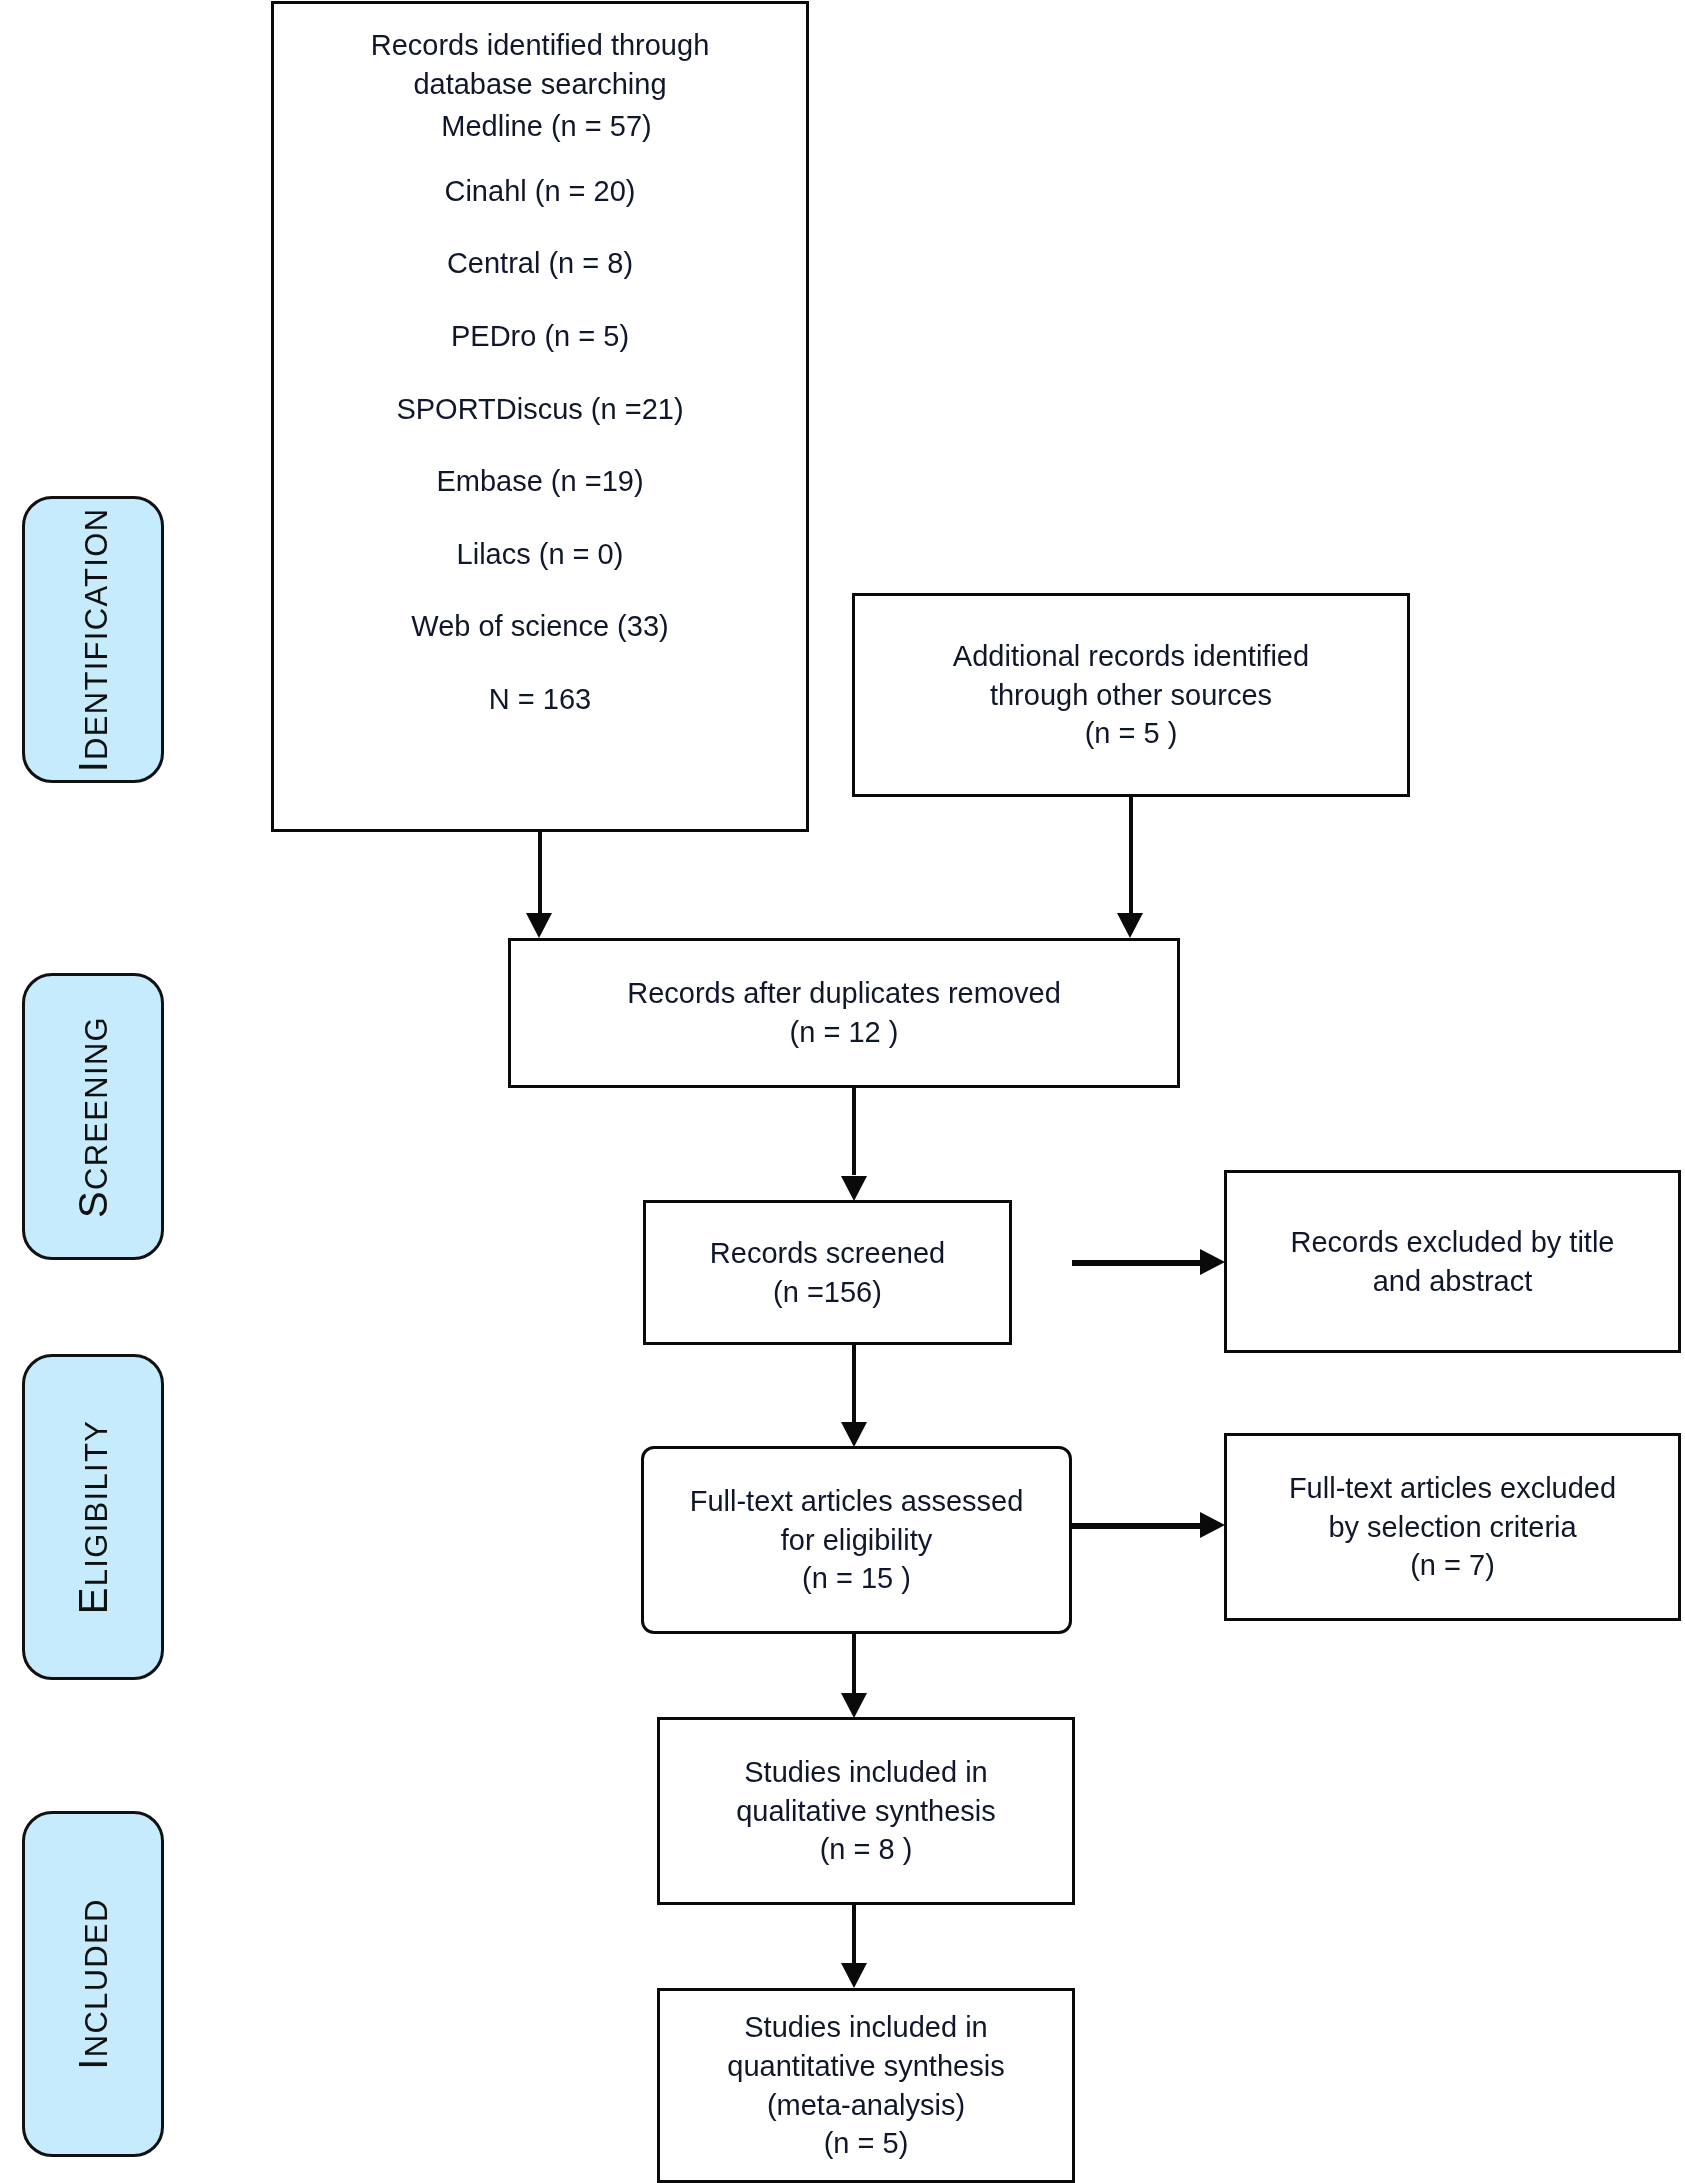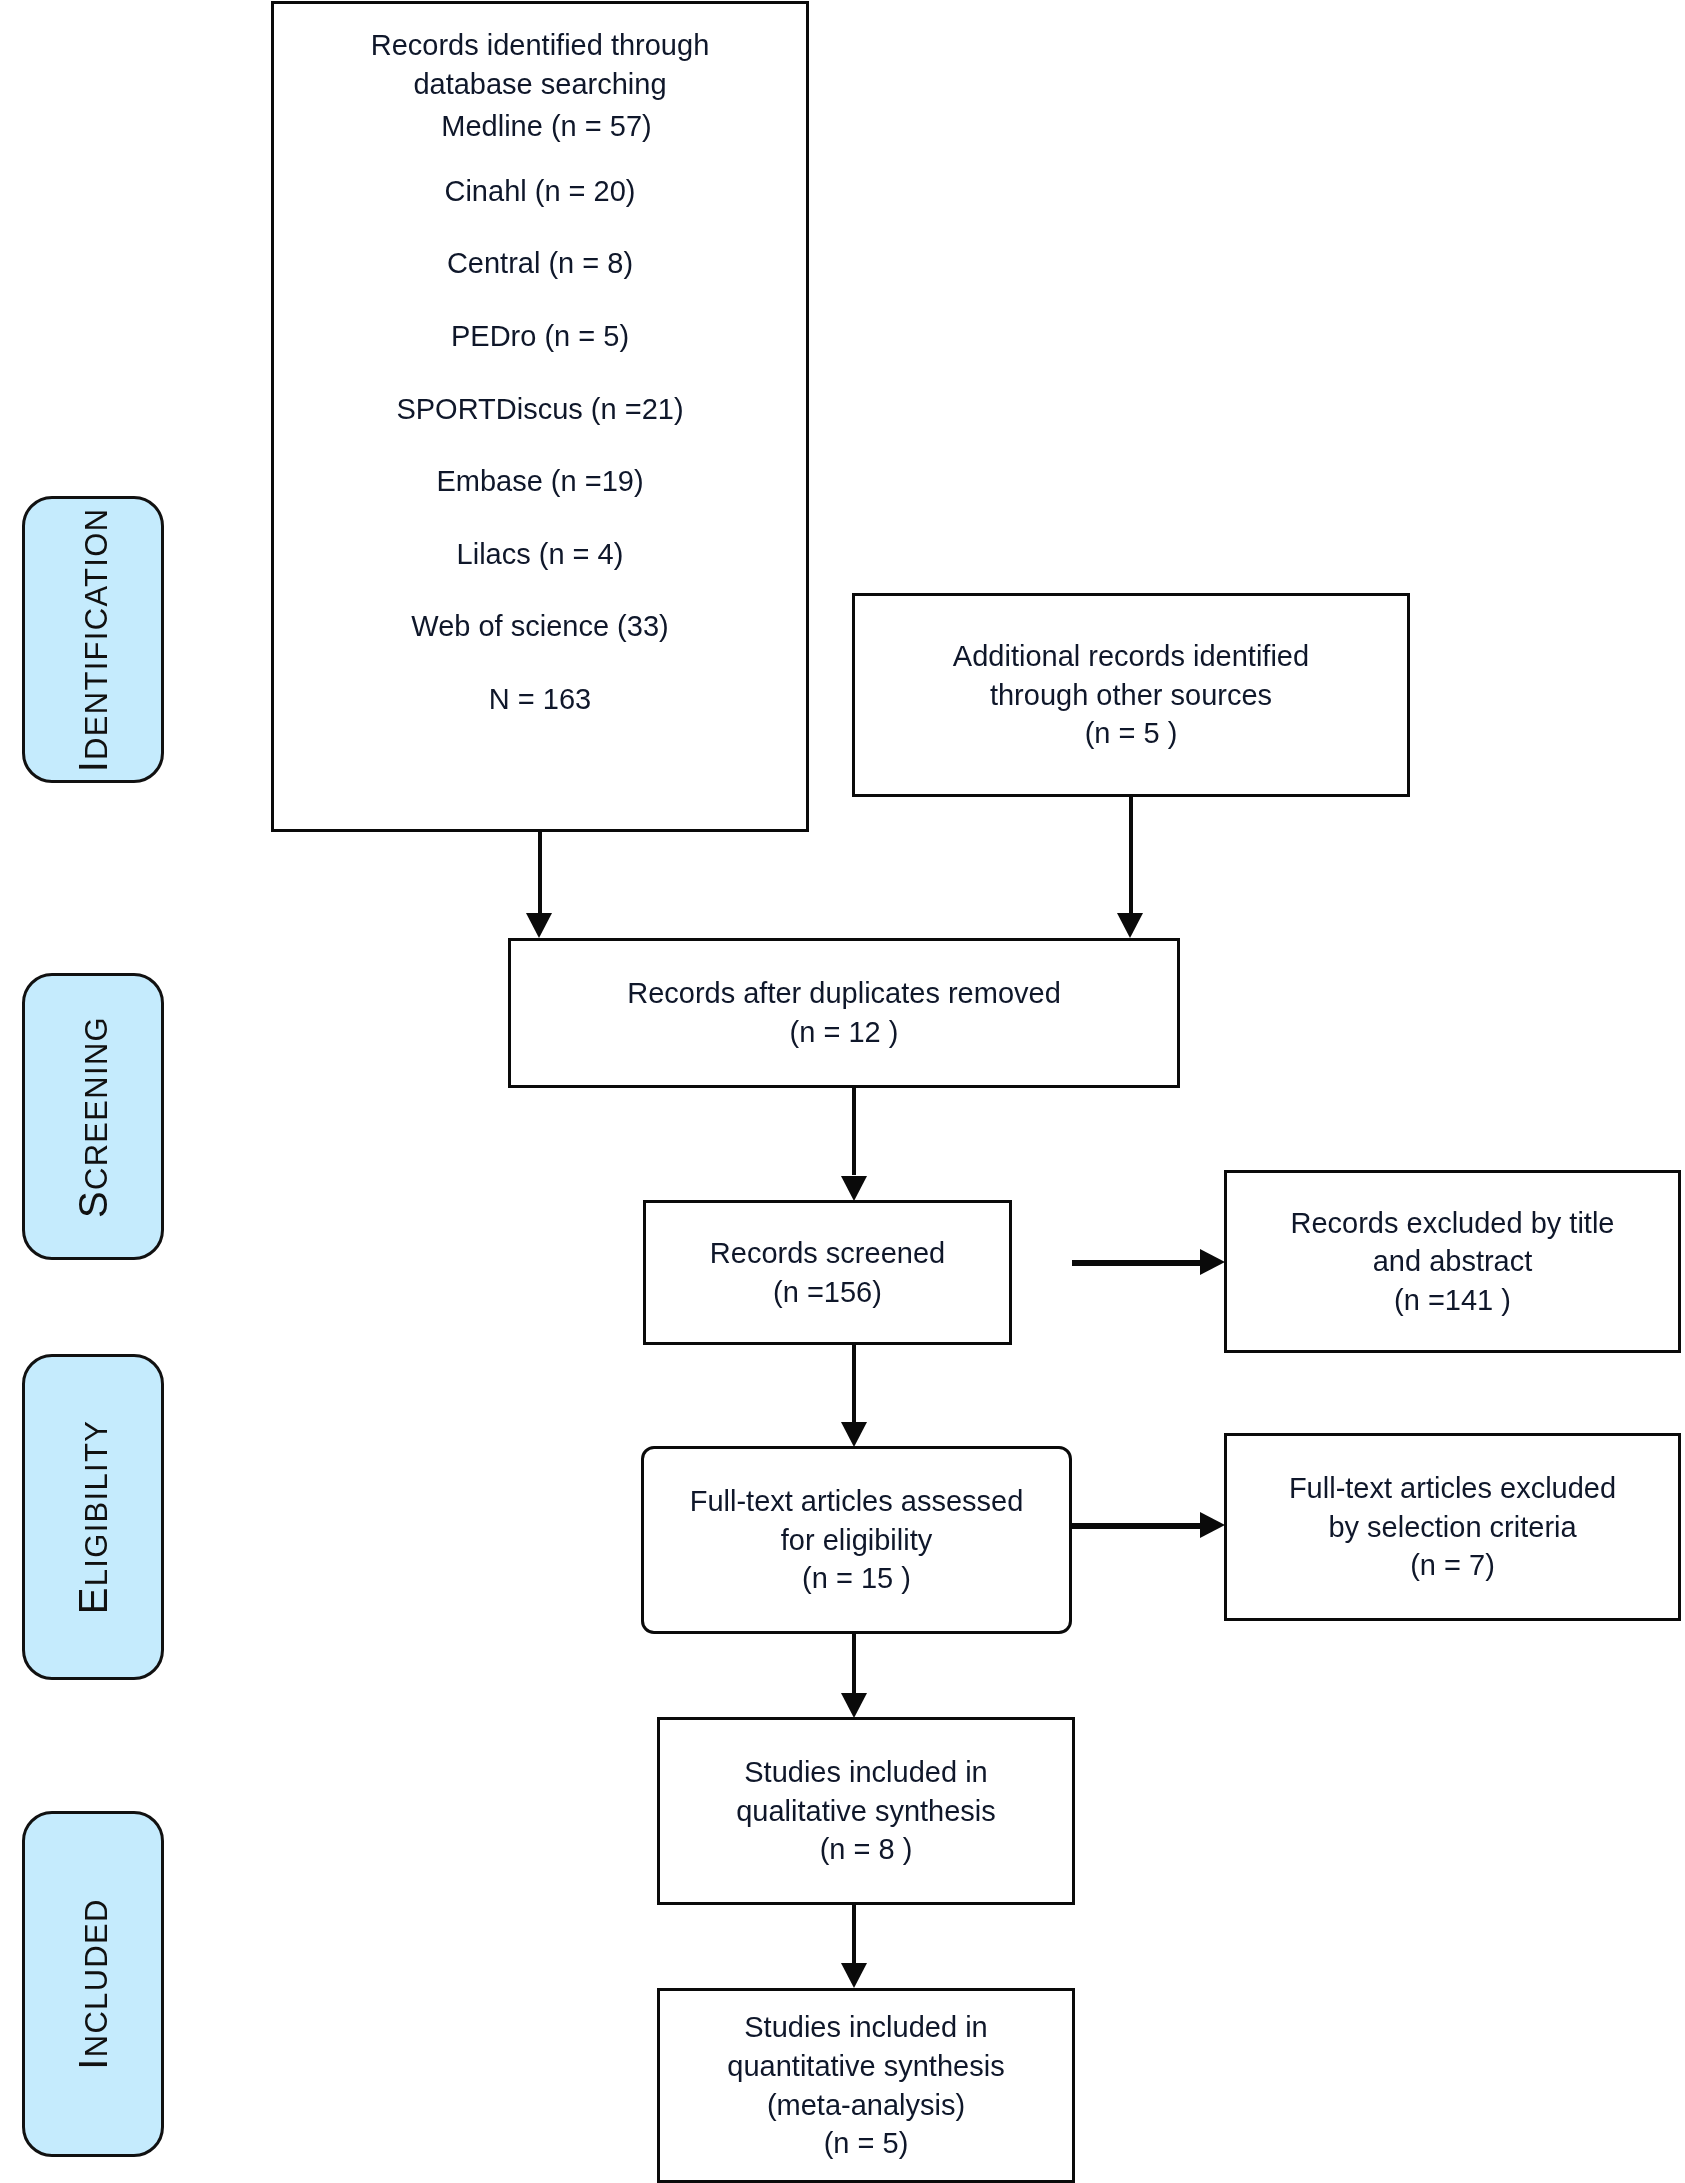--- a/index.html
+++ b/index.html
@@ -117,21 +117,21 @@
 
   <div class="box" style="left:271px; top:1.3px; width:538px; height:831px; justify-content:flex-start; padding-top:22px;">
     <span class="line">Records identified through</span>
     <span class="line">database searching</span>
     <span class="line" style="margin-top:3.9px;padding-left:13px;">Medline (n = 57)</span>
     <span class="line" style="margin-top:26px;">Cinahl (n = 20)</span>
     <span class="line" style="margin-top:34px;">Central (n = 8)</span>
     <span class="line" style="margin-top:34px;">PEDro (n = 5)</span>
     <span class="line" style="margin-top:34px;">SPORTDiscus (n =21)</span>
     <span class="line" style="margin-top:34px;">Embase (n =19)</span>
-    <span class="line" style="margin-top:34px;">Lilacs (n = 4)</span>
+    <span class="line" style="margin-top:34px;">Lilacs (n = 0)</span>
     <span class="line" style="margin-top:34px;">Web of science (33)</span>
     <span class="line" style="margin-top:34px;">N = 163</span>
   </div>
 
   <div class="box" style="left:852px; top:593px; width:558px; height:204px;">
     <span class="line">Additional records identified</span>
     <span class="line">through other sources</span>
     <span class="line">(n =  5 )</span>
   </div>
 
@@ -150,21 +150,20 @@
   <div class="arrow-down" style="left:841px; top:1176px;"></div>
 
   <div class="box" style="left:643px; top:1200px; width:369px; height:145px;">
     <span class="line">Records screened</span>
     <span class="line">(n =156)</span>
   </div>
 
   <div class="box" style="left:1224px; top:1170px; width:457px; height:183px;">
     <span class="line">Records excluded by title</span>
     <span class="line">and abstract</span>
-    <span class="line">(n =141 )</span>
   </div>
 
   <div class="hline" style="left:1072px; top:1260px; width:129px;"></div>
   <div class="arrow-right" style="left:1200px; top:1249px;"></div>
 
   <div class="vline" style="left:852px; top:1345px; height:77px;"></div>
   <div class="arrow-down" style="left:841px; top:1422px;"></div>
 
   <div class="box" style="left:641px; top:1446px; width:431px; height:188px;border-radius:13px;">
     <span class="line">Full-text articles assessed</span>

